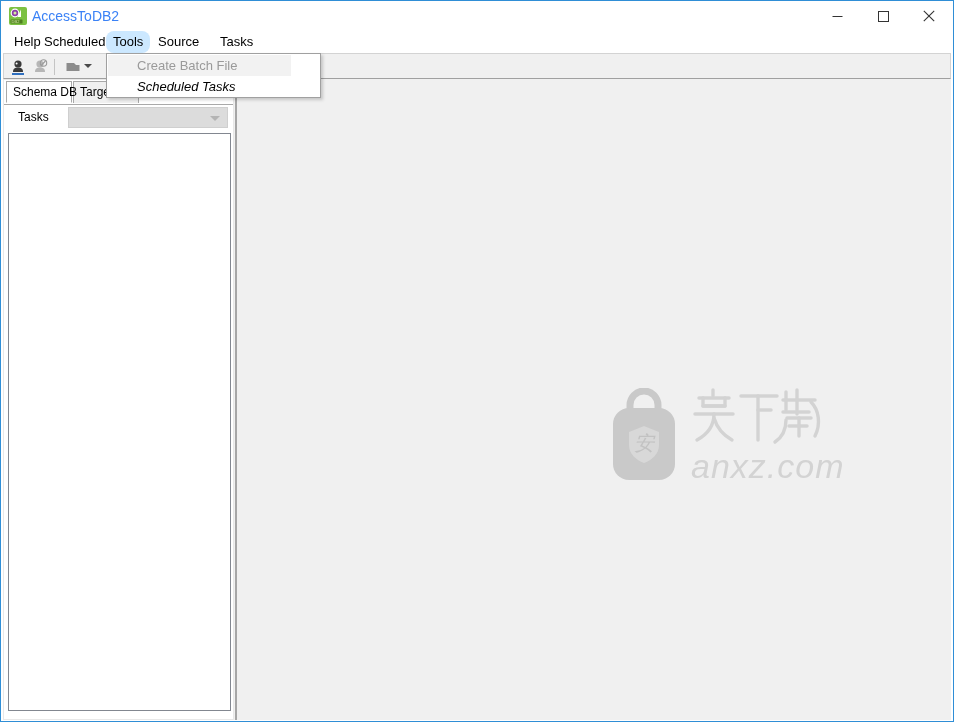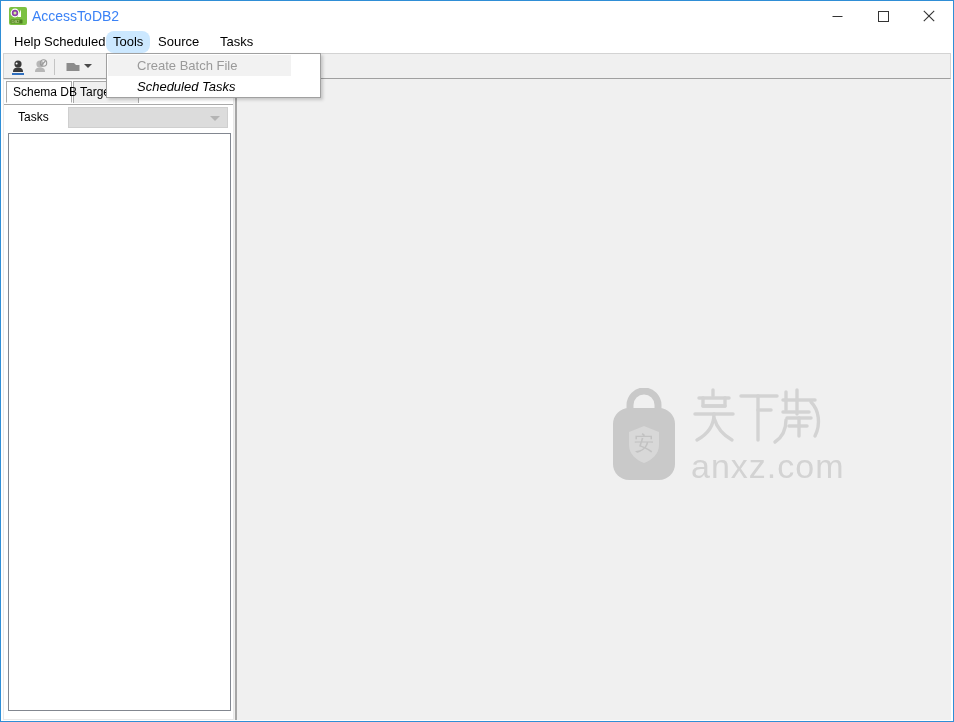--- a/index.html
+++ b/index.html
@@ -233,20 +233,21 @@
     background: #f0f0f0;
     overflow: hidden;
   }
 
   
   #watermark {
     position: absolute;
     left: 370px; top: 305px;
     width: 215px;
     height: 108px;
+    font-style: italic;
   }
   #wm-bag { position: absolute; left: 0; top: 4px; }
   #wm-cn {
     position: absolute;
     left: 82px; top: 0px;
     width: 135px;
     height: 62px;
   }
   #wm-url {
     position: absolute;

